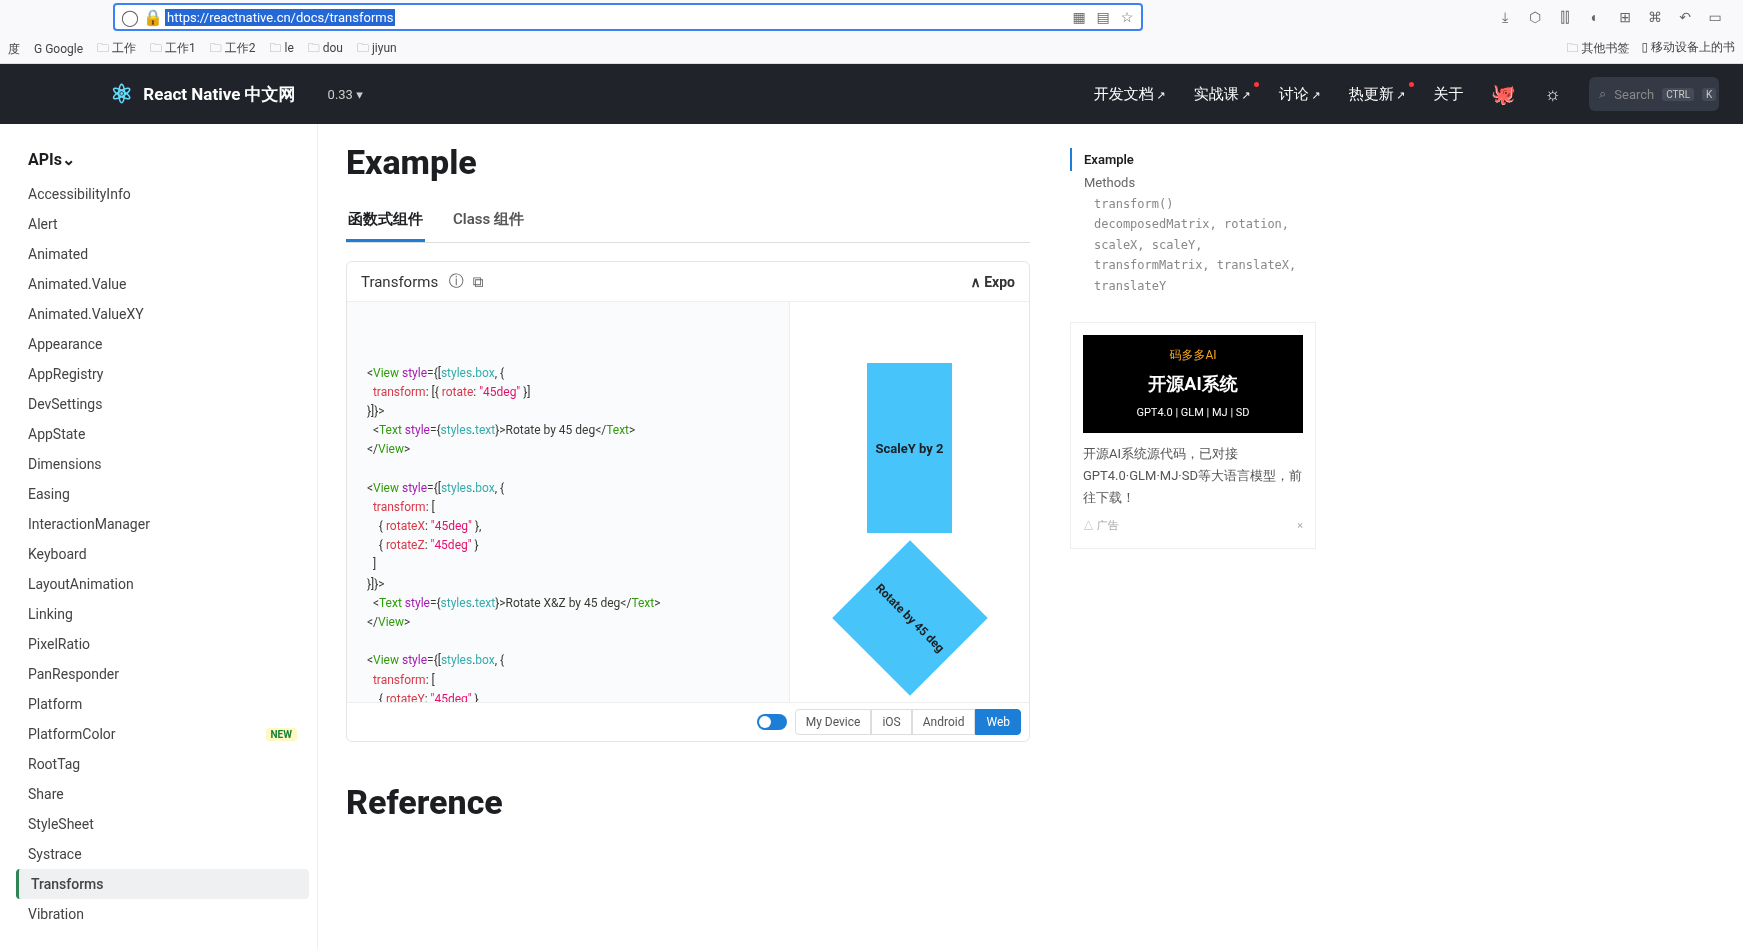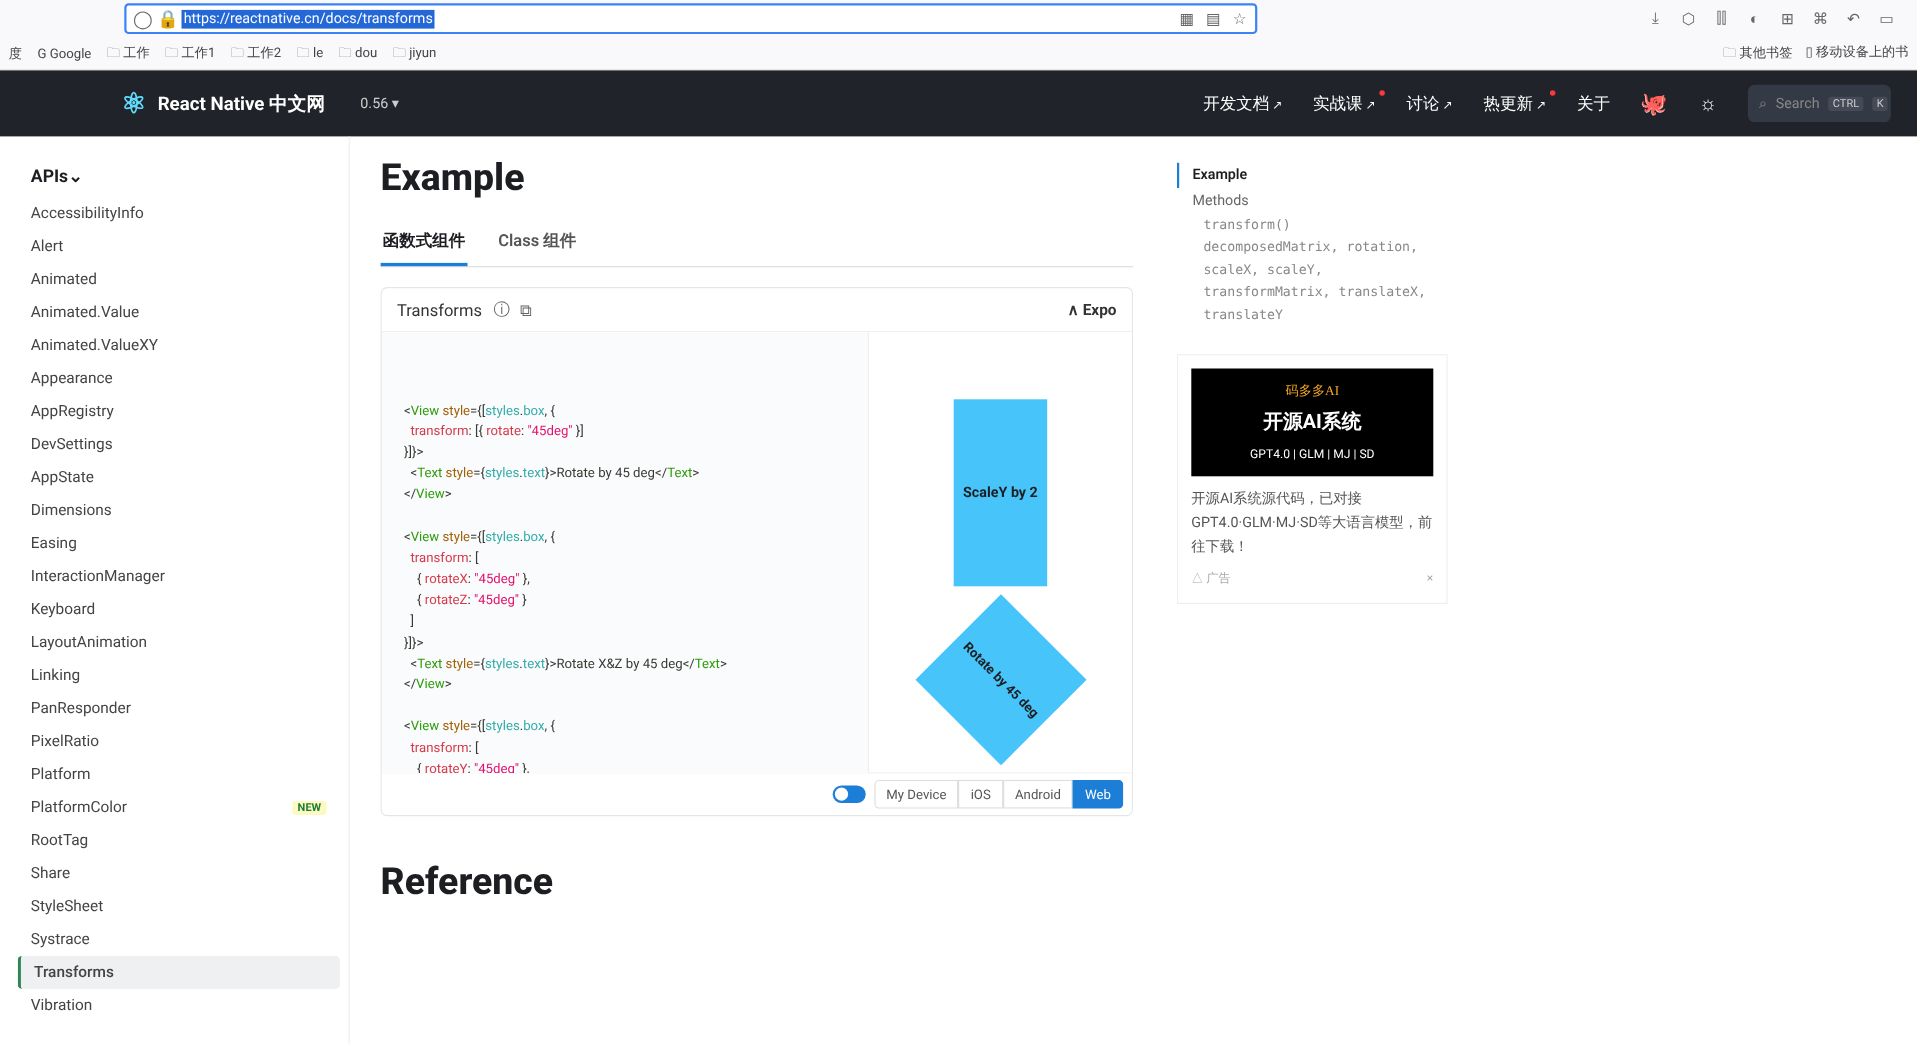--- a/index.html
+++ b/index.html
@@ -32,38 +32,38 @@
   .content { flex:1; padding:10px 28px; max-width:740px; }
   h2.sec { font-size:34px; font-weight:800; margin:8px 0 18px; }
   .tabs { display:flex; border-bottom:1px solid #ddd; gap:26px; margin-bottom:18px;}
   .tab { padding:10px 2px; font-size:15px; color:#555; border-bottom:3px solid transparent; font-weight:600;}
   .tab.active { color:#1c1e21; border-bottom-color:#1c7ed6; }
   .panel { border:1px solid #e5e5e5; border-radius:6px; overflow:hidden; }
   .panel-head { display:flex; align-items:center; padding:10px 14px; font-size:15px; color:#333; border-bottom:1px solid #eee;}
   .panel-head .phr { margin-left:auto; font-weight:700; font-size:14px;}
   .panel-body { display:flex; height:400px; }
   .code-area { flex:1; background:#fafbfc; font-family:Consolas,Menlo,monospace; font-size:12px; line-height:1.6; padding:4px 14px; overflow:auto; white-space:pre; color:#393a34; position:relative;}
-  .c-tag{color:#2f9c0a;} .c-attr{color:#a16207;} .c-brkt{color:#393a34;} .c-id{color:#36acaa;} .c-str{color:#e3116c;} .c-prop{color:#d73a49;}
+  .c-tag{color:#2f9c0a;} .c-attr{color:#a21caf;} .c-brkt{color:#393a34;} .c-id{color:#36acaa;} .c-str{color:#e3116c;} .c-prop{color:#d73a49;}
   .preview { width:240px; background:#fff; border-left:1px solid #eee; display:flex; flex-direction:column; align-items:center; padding-top:20px; gap:30px; position:relative;}
   .box-scaley { width:85px; height:170px; background:#47c5fb; display:flex; align-items:center; justify-content:center; font-weight:700; font-size:13px; text-align:center;margin-top:41px;}
   .box-rotate { width:110px; height:110px; background:#47c5fb; transform:rotate(45deg); display:flex; align-items:center; justify-content:center; font-weight:700; font-size:12px; text-align:center;}
   .box-rotate span{ transform:rotate(0deg); }
   .panel-foot { display:flex; justify-content:flex-end; align-items:center; padding:6px 8px; gap:0; border-top:1px solid #eee; font-size:12px;}
   .toggle { width:30px; height:16px; background:#1c7ed6; border-radius:10px; margin-right:8px; position:relative;}
   .toggle::after{content:"";position:absolute;left:2px;top:2px;width:12px;height:12px;background:#fff;border-radius:50%;}
   .ftab { padding:5px 10px; border:1px solid #ddd; color:#555;}
   .ftab.first{border-radius:4px 0 0 4px;}
   .ftab.web { background:#1c7ed6; color:#fff; border-color:#1c7ed6; border-radius:0 4px 4px 0;}
   .rightcol { width:270px; padding:24px 12px; font-size:13px;}
   .toc-item { padding:4px 0 4px 12px; color:#666; border-left:2px solid transparent;}
   .toc-item.active { border-left-color:#1c7ed6; color:#1c1e21; font-weight:600;}
   .toc-sub { padding-left:24px; font-family:Consolas,monospace; font-size:12px; color:#888; line-height:1.7;}
   .adbox { margin-top:26px; border:1px solid #eee; padding:12px; font-size:13px; line-height:1.7; color:#555;}
   .adimg { background:#000; color:#fff; padding:10px; text-align:center; font-size:13px; margin-bottom:10px;}
-  .adimg .l1{color:#f5a623;font-size:12px;font-family:Liberation Serif, serif;} .adimg .l2{font-size:18px;font-weight:700;margin:4px 0;} .adimg .l3{font-size:11px;}
+  .adimg .l1{color:#f5a623;font-size:12px;} .adimg .l2{font-size:18px;font-weight:700;margin:4px 0;} .adimg .l3{font-size:11px;}
   .adfoot{color:#aaa;font-size:11px;display:flex;justify-content:space-between;margin-top:8px;}
   .ico { display:inline-block; width:16px; text-align:center; color:#666; }
 </style>
 </head>
 <body>
 
 <div class="browser-chrome">
   <div class="url-row">
     <div class="url-box">
       <span class="ico">◯</span>
@@ -100,21 +100,21 @@
       <span>▯ <span>移动设备上的书</span></span>
     </div>
   </div>
 </div>
 
 <div class="topnav">
   <div class="brand">
     <span class="atom">⚛</span>
     <span>React Native 中文网</span>
   </div>
-  <span class="ver"><span>0.56</span> ▾</span>
+  <span class="ver"><span>0.33</span> ▾</span>
   <div class="nav-links" id="nav-links">
       <a class="ext">开发文档</a>
       <a class="ext dot">实战课</a>
       <a class="ext">讨论</a>
       <a class="ext dot">热更新</a>
       <a>关于</a>
       <a style="font-size: 20px;">🐙</a>
       <a style="font-size: 18px;">☼</a>
       <div class="search-box">
         <span>⌕</span>
@@ -140,22 +140,22 @@
         <div class="side-item">Appearance</div>
         <div class="side-item">AppRegistry</div>
         <div class="side-item">DevSettings</div>
         <div class="side-item">AppState</div>
         <div class="side-item">Dimensions</div>
         <div class="side-item">Easing</div>
         <div class="side-item">InteractionManager</div>
         <div class="side-item">Keyboard</div>
         <div class="side-item">LayoutAnimation</div>
         <div class="side-item">Linking</div>
+        <div class="side-item">PixelRatio</div>
         <div class="side-item">PanResponder</div>
-        <div class="side-item">PixelRatio</div>
         <div class="side-item">Platform</div>
         <div class="side-item">PlatformColor<span class="badge-new">NEW</span></div>
         <div class="side-item">RootTag</div>
         <div class="side-item">Share</div>
         <div class="side-item">StyleSheet</div>
         <div class="side-item">Systrace</div>
         <div class="side-item active">Transforms</div>
         <div class="side-item">Vibration</div>
       </div>
   </div>

